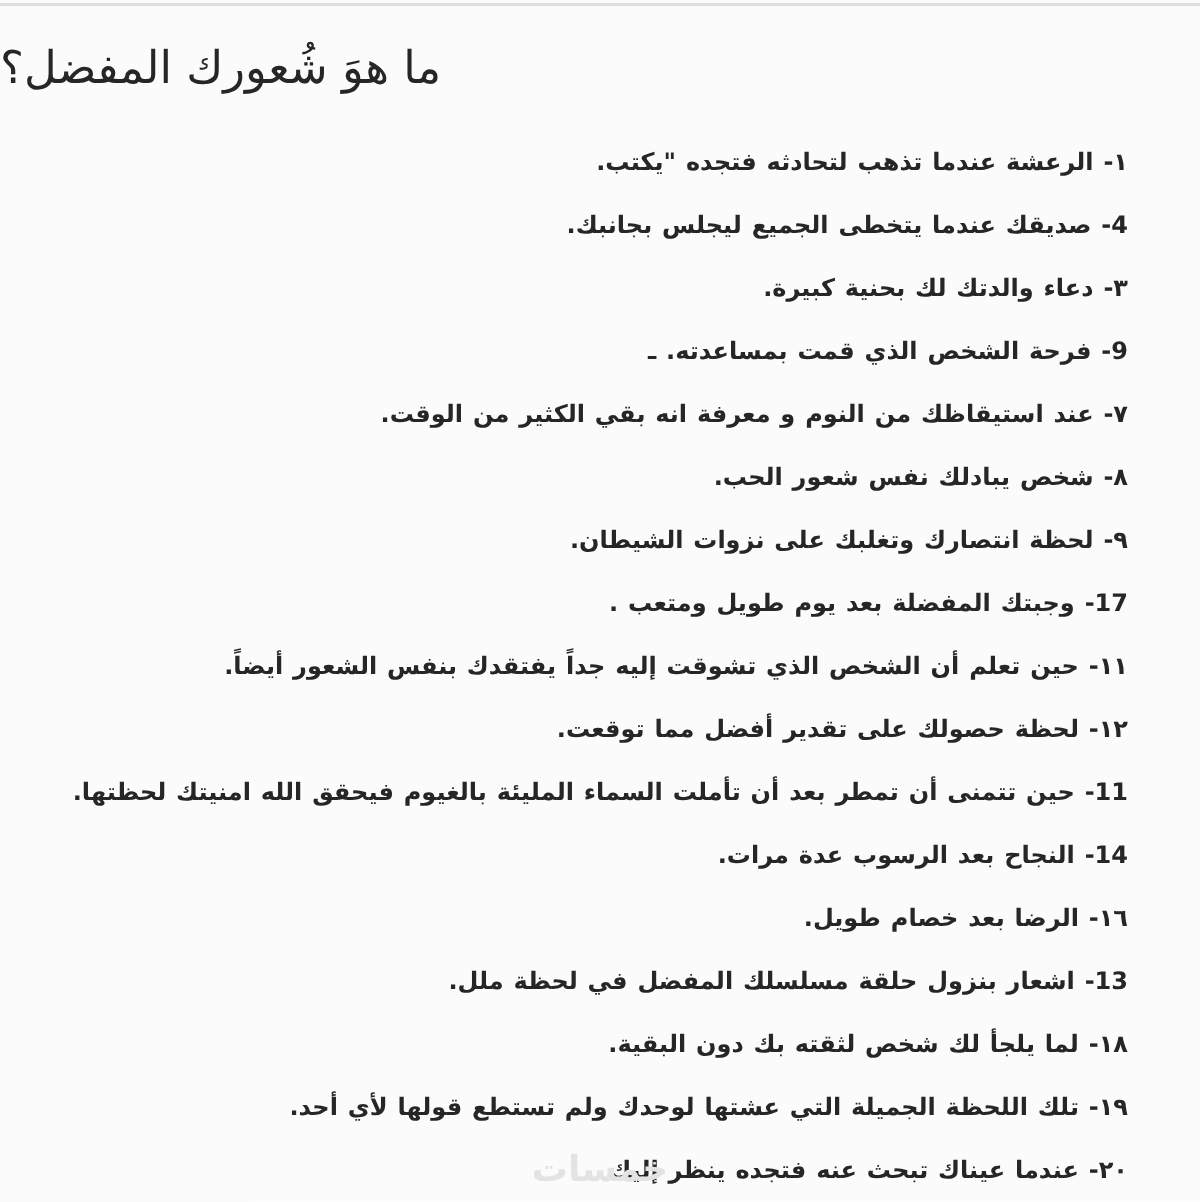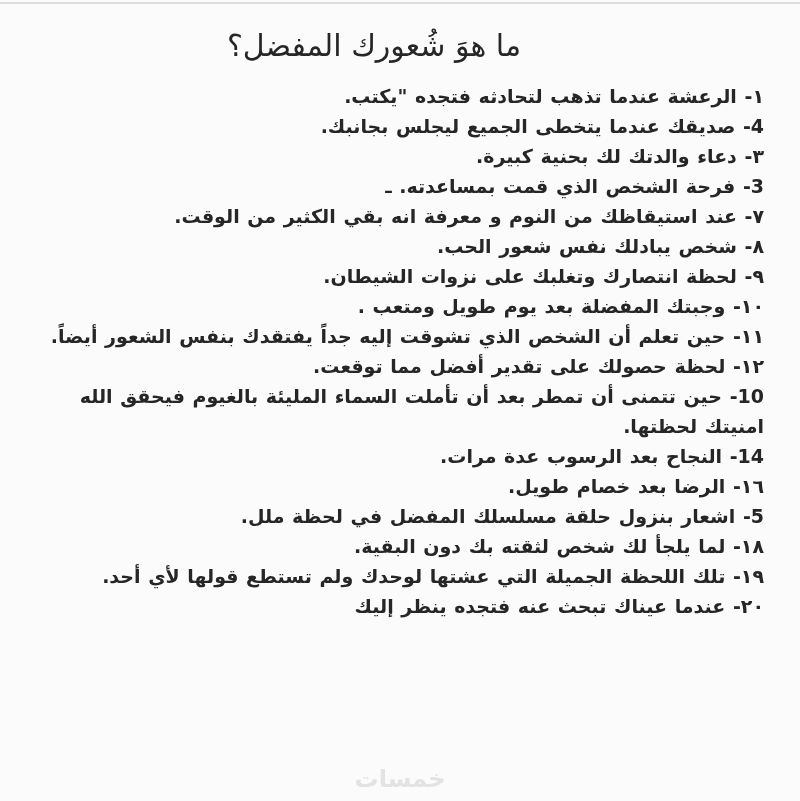--- a/index.html
+++ b/index.html
@@ -27,34 +27,34 @@
     position:absolute;
     top:2px;
     left:0;
     width:100%;
     height:2px;
     background:var(--topline);
   }
   .title{
     margin:0;
     padding:26px 52px 0 0;
-    text-align:center;
+    text-align:left;
     font-size:30px;
     font-weight:normal;
     color:var(--ink);
     letter-spacing:0;
     line-height:1.3;
   }
   .list{
     padding:16px 36px 0 30px;
     color:var(--ink);
   }
   .item{
-    margin:0;
-    font-size:19px;
+    margin:12px;
+    font-size:16px;
     font-weight:bold;
     line-height:30px;
     text-align:right;
     word-spacing:1px;
   }
   .watermark{
     position:absolute;
     bottom:8px;
     left:50%;
     transform:translateX(-50%);
@@ -68,29 +68,29 @@
 </head>
 <body>
 
 <div class="page">
   <div class="topline"></div>
   <h1 class="title">ما هوَ شُعورك المفضل؟</h1>
   <div class="list">
       <p class="item">١- الرعشة عندما تذهب لتحادثه فتجده "يكتب.</p>
       <p class="item">4- صديقك عندما يتخطى الجميع ليجلس بجانبك.</p>
       <p class="item">٣- دعاء والدتك لك بحنية كبيرة.</p>
-      <p class="item">3- فرحة الشخص الذي قمت بمساعدته. ـ</p>
+      <p class="item">9- فرحة الشخص الذي قمت بمساعدته. ـ</p>
       <p class="item">٧- عند استيقاظك من النوم و معرفة انه بقي الكثير من الوقت.</p>
       <p class="item">٨- شخص يبادلك نفس شعور الحب.</p>
       <p class="item">٩- لحظة انتصارك وتغلبك على نزوات الشيطان.</p>
-      <p class="item">١٠- وجبتك المفضلة بعد يوم طويل ومتعب .</p>
+      <p class="item">17- وجبتك المفضلة بعد يوم طويل ومتعب .</p>
       <p class="item">١١- حين تعلم أن الشخص الذي تشوقت إليه جداً يفتقدك بنفس الشعور أيضاً.</p>
       <p class="item">١٢- لحظة حصولك على تقدير أفضل مما توقعت.</p>
-      <p class="item">10- حين تتمنى أن تمطر بعد أن تأملت السماء المليئة بالغيوم فيحقق الله امنيتك لحظتها.</p>
+      <p class="item">11- حين تتمنى أن تمطر بعد أن تأملت السماء المليئة بالغيوم فيحقق الله امنيتك لحظتها.</p>
       <p class="item">14- النجاح بعد الرسوب عدة مرات.</p>
       <p class="item">١٦- الرضا بعد خصام طويل.</p>
-      <p class="item">5- اشعار بنزول حلقة مسلسلك المفضل في لحظة ملل.</p>
+      <p class="item">13- اشعار بنزول حلقة مسلسلك المفضل في لحظة ملل.</p>
       <p class="item">١٨- لما يلجأ لك شخص لثقته بك دون البقية.</p>
       <p class="item">١٩- تلك اللحظة الجميلة التي عشتها لوحدك ولم تستطع قولها لأي أحد.</p>
       <p class="item">٢٠- عندما عيناك تبحث عنه فتجده ينظر إليك</p>
     </div>
   <div class="watermark">خمسات</div>
 </div>
 
 </body></html>

